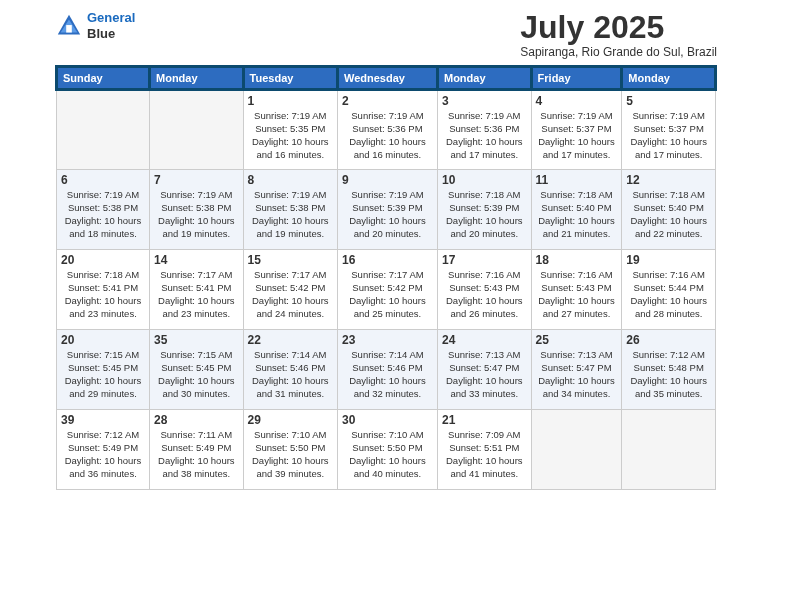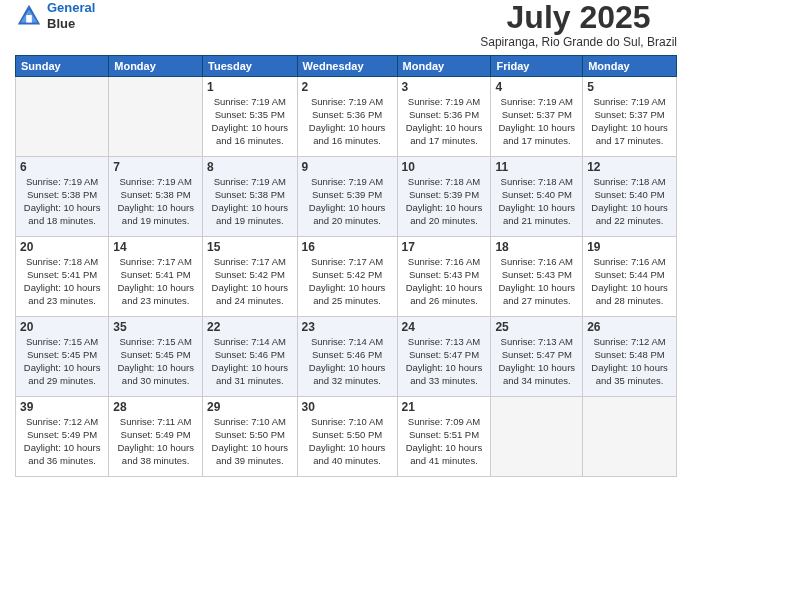--- a/index.html
+++ b/index.html
@@ -6,21 +6,22 @@
     body {
       width: 792px;
       height: 612px;
       font-family: Arial, sans-serif;
       background: #fff;
       overflow: hidden;
     }
     .page {
       width: 692px;
       height: 612px;
-      padding: 0 15px;
+      padding: 10px 15px;
+      margin-left: 40px;
     }
     .header {
       display: flex;
       justify-content: space-between;
       align-items: flex-start;
       margin-bottom: 6px;
     }
     .logo {
       display: flex;
       align-items: center;
@@ -33,21 +34,21 @@
       line-height: 1.2;
     }
     .logo-text span {
       color: #1a6abf;
     }
     .logo-icon {
       width: 28px;
       height: 28px;
     }
     .title-block {
-      text-align: center;
+      text-align: left;
     }
     .main-title {
       font-size: 32px;
       font-weight: bold;
       color: #333;
       line-height: 1.1;
     }
     .subtitle {
       font-size: 12px;
       color: #333;
@@ -58,21 +59,21 @@
       border-collapse: collapse;
       font-size: 10px;
     }
     .calendar th {
       background-color: #2d6cc0;
       color: white;
       text-align: left;
       padding: 4px 5px;
       font-size: 11px;
       font-weight: bold;
-      border: 1px solid #0c4a6e;
+      border: 3px solid #0c4a6e;
     }
     .calendar td {
       border: 1px solid #ccc;
       vertical-align: top;
       padding: 3px 4px;
       width: 113px;
       height: 80px;
       background: #fff;
     }
     .calendar td.empty {

